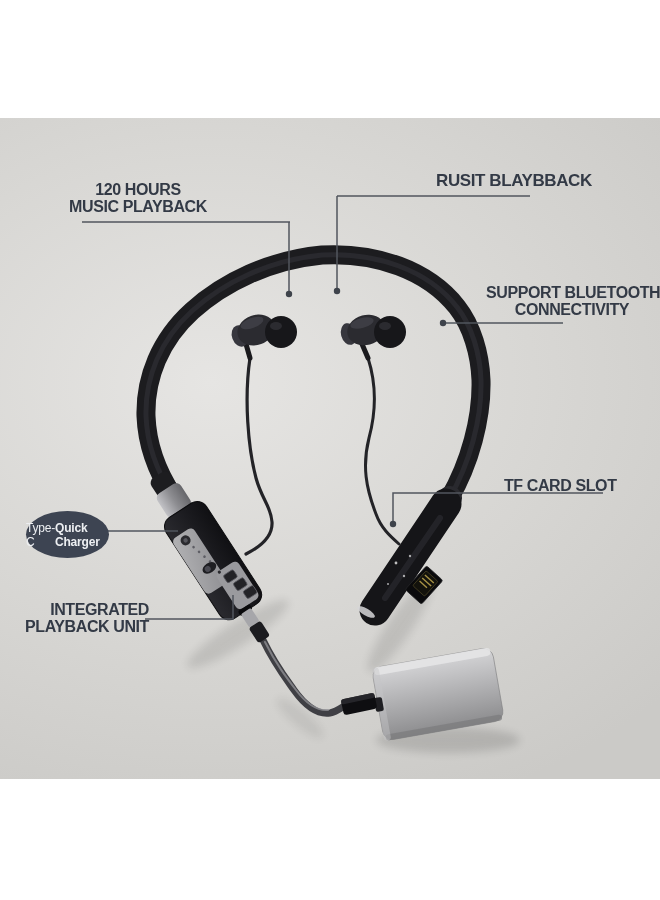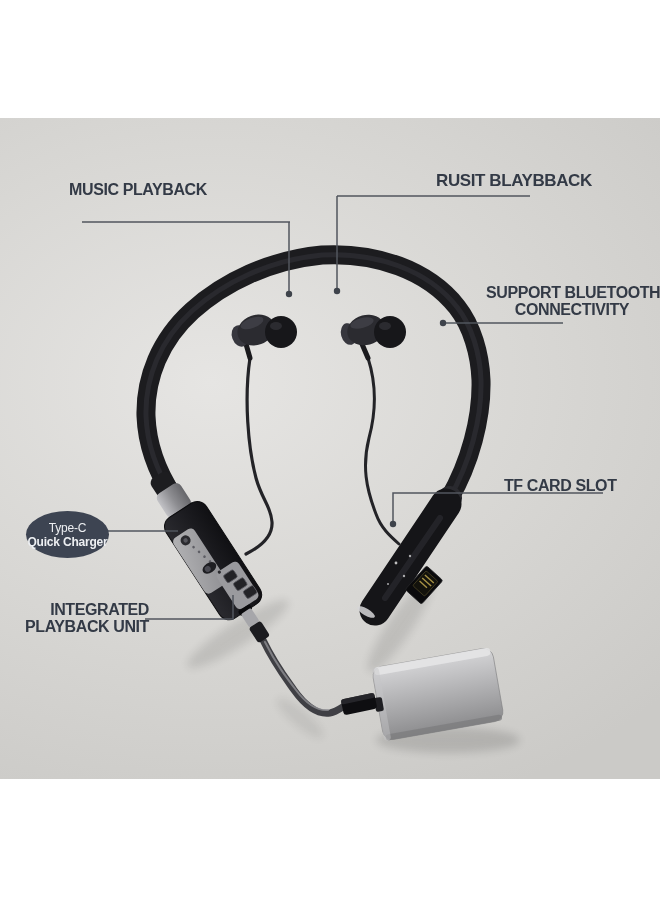--- a/index.html
+++ b/index.html
@@ -19,21 +19,21 @@
   }
   .callout-label span{display:block;}
   .lbl-playback{left:58px;top:63px;width:160px;text-align:center;}
   .lbl-rusit{left:436px;top:54px;font-size:17px;}
   .lbl-bluetooth{left:486px;top:166px;width:172px;text-align:center;}
   .lbl-tf{left:504px;top:351px;margin-top:8px;}
   .lbl-control{left:25px;top:483px;text-align:right;}
   .badge{
     position:absolute;left:26px;top:393px;width:83px;height:47px;border-radius:50%;
     background:var(--badge-bg,#3d4452);color:var(--badge-text,#edeff2);
-    display:flex;flex-direction:column;align-items:center;justify-content:center;
+    display:flex;flex-direction:row;align-items:center;justify-content:center;
     font-size:12px;line-height:14px;letter-spacing:-0.2px;font-weight:normal;
   }
   .badge .b2{font-size:12px;font-weight:bold;}
 </style>
 </head>
 <body>
 
 <div id="canvas">
   <div id="photo">
 
@@ -162,20 +162,21 @@
       </g>
       <g fill="#3e434b">
         <circle cx="289" cy="176" r="3.2"></circle>
         <circle cx="337" cy="173" r="3.2"></circle>
         <circle cx="443" cy="205" r="3.2"></circle>
         <circle cx="393" cy="406" r="3.2"></circle>
       </g>
     </svg>
 
     <div class="callout-label lbl-playback">
+      <span>120 HOURS</span>
       <span>MUSIC PLAYBACK</span>
     </div>
 
     <div class="callout-label lbl-bluetooth">
       <span>SUPPORT BLUETOOTH</span>
       <span>CONNECTIVITY</span>
     </div>
 
     <div class="callout-label lbl-rusit">
       <span>RUSIT BLAYBBACK</span>

